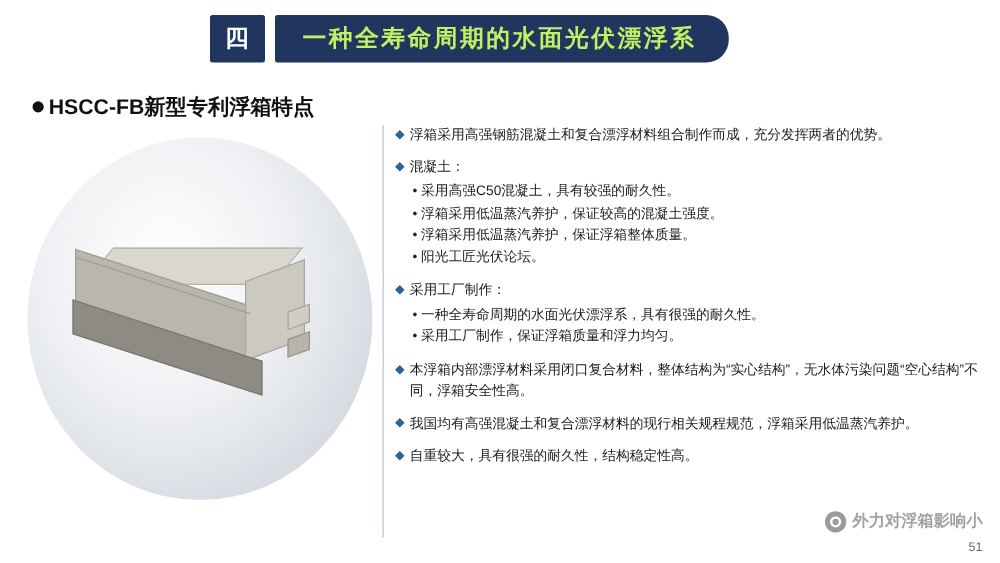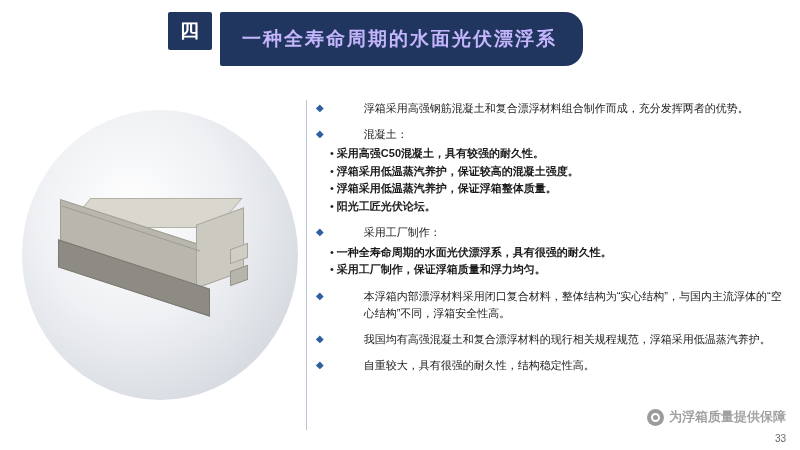--- a/index.html
+++ b/index.html
@@ -39,23 +39,23 @@
     display: flex;
     align-items: center;
     justify-content: center;
     font-size: 19px;
     font-weight: bold;
     letter-spacing: 1px;
     border-radius: 2px;
   }
   .header-title {
     margin-left: 8px;
-    height: 54px;
+    height: 38px;
     background: #21365f;
-    color: #c4b5fd;
+    color: #bef264;
     display: flex;
     align-items: center;
     padding: 0 26px 0 22px;
     font-size: 19px;
     font-weight: bold;
     letter-spacing: 2px;
     border-radius: 2px 18px 18px 2px;
     white-space: nowrap;
   }
 
@@ -198,39 +198,37 @@
   }
   .dia {
     color: #2e5f9e;
     font-size: 10px;
     line-height: 1.5;
     margin-right: 4px;
     flex: none;
   }
   .lvl1-text {
     flex: 1;
-    margin-left: 36px;
   }
   .sub-list {
     margin: 2px 0 0 14px;
   }
   .lvl2 {
     display: flex;
     align-items: flex-start;
     line-height: 1.6;
   }
   .dot {
     color: #222222;
     margin-right: 3px;
     font-size: 11px;
     flex: none;
   }
   .lvl2-text {
     flex: 1;
-    font-weight: bold;
   }
 
   
   .watermark {
     position: absolute;
     right: 14px;
     bottom: 24px;
     display: flex;
     align-items: center;
     font-size: 13px;
@@ -269,20 +267,24 @@
 </head>
 <body>
 
 <div class="slide">
 
   <div class="header">
     <div class="header-num">四</div>
     <div class="header-title">一种全寿命周期的水面光伏漂浮系</div>
   </div>
 
+  <div class="section-heading">
+    <span class="section-bullet"></span>
+    <span>HSCC-FB新型专利浮箱特点</span>
+  </div>
 
   <div class="image-panel">
     <div class="float-box">
       <div class="fb-top"></div>
       <div class="fb-front"></div>
       <div class="fb-side"></div>
       <div class="fb-base"></div>
       <div class="fb-edge"></div>
       <div class="fb-nub-a"></div>
       <div class="fb-nub-b"></div>
@@ -338,21 +340,21 @@
         <div class="lvl2">
           <span class="dot">•</span>
           <span class="lvl2-text">采用工厂制作，保证浮箱质量和浮力均匀。</span>
         </div>
       </div>
     </div>
 
     <div class="blk">
       <div class="lvl1">
         <span class="dia">◆</span>
-        <span class="lvl1-text">本浮箱内部漂浮材料采用闭口复合材料，整体结构为“实心结构”，与国内主流浮体的“空心结构”不同，浮箱安全性高。</span>
+        <span class="lvl1-text">本浮箱内部漂浮材料采用闭口复合材料，整体结构为“实心结构”，无水体污染问题“空心结构”不同，浮箱安全性高。</span>
       </div>
     </div>
 
     <div class="blk">
       <div class="lvl1">
         <span class="dia">◆</span>
         <span class="lvl1-text">我国均有高强混凝土和复合漂浮材料的现行相关规程规范，浮箱采用低温蒸汽养护。</span>
       </div>
     </div>
 
@@ -360,18 +362,18 @@
       <div class="lvl1">
         <span class="dia">◆</span>
         <span class="lvl1-text">自重较大，具有很强的耐久性，结构稳定性高。</span>
       </div>
     </div>
 
   </div>
 
   <div class="watermark">
     <span class="wm-logo"></span>
-    <span>为浮箱质量提供保障</span>
-  </div>
-
-  <div class="page-num">33</div>
+    <span>外力对浮箱影响小</span>
+  </div>
+
+  <div class="page-num">51</div>
 
 </div>
 
 </body></html>

